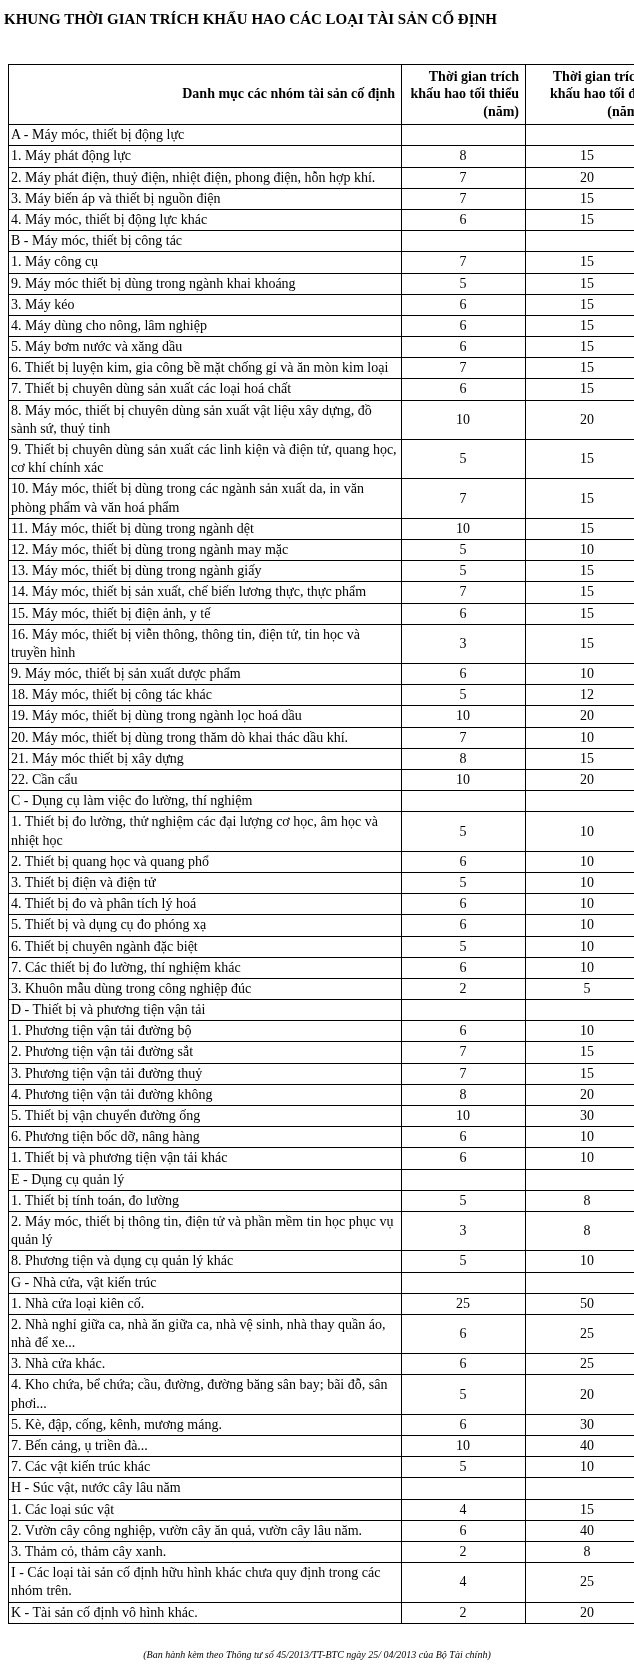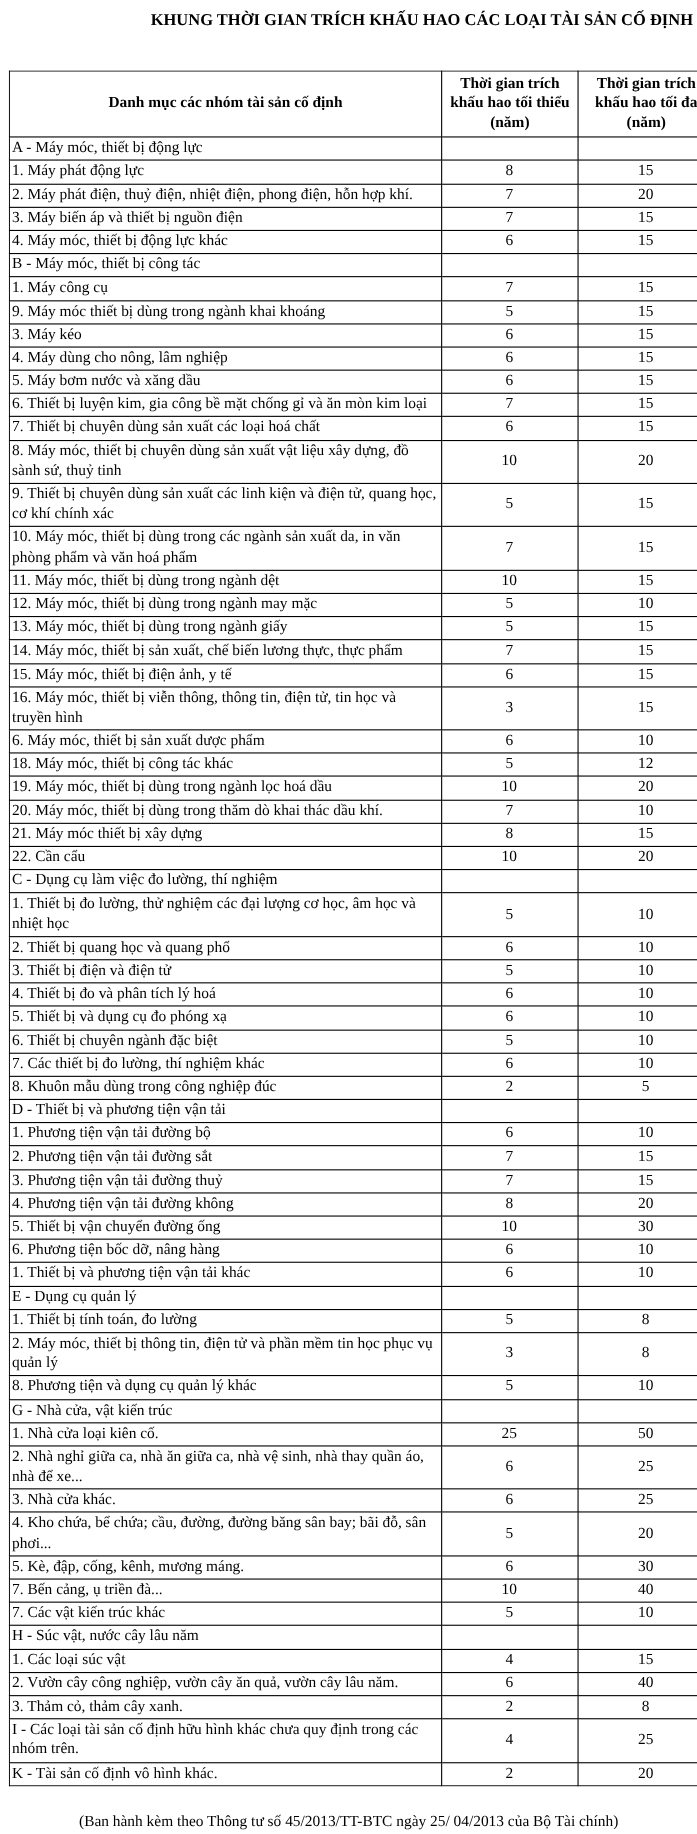--- a/index.html
+++ b/index.html
@@ -10,21 +10,21 @@
     font-family: "Liberation Serif", "DejaVu Serif", serif;
   }
   .page {
     width: 634px;
     overflow: hidden;
     background: #ffffff;
   }
   .doc-title {
     font-size: 15px;
     font-weight: bold;
-    text-align: right;
+    text-align: left;
     margin: 10px 4px 0 4px;
     line-height: 1.3;
   }
   .table-clip {
     margin-left: 8px;
     width: 626px;
     overflow: hidden;
     margin-top: 34px;
   }
   table.khung {
@@ -37,43 +37,44 @@
   table.khung col.c3 { width: 124px; }
   table.khung th,
   table.khung td {
     border: 1px solid #000000;
     font-size: 14px;
     vertical-align: middle;
     overflow: hidden;
   }
   table.khung th {
     font-weight: bold;
-    text-align: center;
+    text-align: right;
     padding: 3px 6px;
     line-height: 1.28;
     margin-top: 14px;
   }
   table.khung td {
     padding: 1px 3px 1px 2px;
     line-height: 1.3;
   }
   table.khung td.num {
     text-align: center;
   }
   table.khung tr.section td.label {
     font-weight: normal;
   }
   table.khung tr.section td.num:empty {
     height: 18px;
   }
   .footnote {
-    font-size: 14px;
+    font-size: 10px;
     text-align: center;
     margin: 24px 10px 16px 10px;
     line-height: 1.3;
+    font-style: italic;
   }
 </style>
 </head>
 <body>
 
 <div class="page">
 
   <h1 class="doc-title">KHUNG THỜI GIAN TRÍCH KHẤU HAO CÁC LOẠI TÀI SẢN CỐ ĐỊNH</h1>
 
   <div class="table-clip">
@@ -195,21 +196,21 @@
             <td class="label">15. Máy móc, thiết bị điện ảnh, y tế</td>
             <td class="num">6</td>
             <td class="num">15</td>
           </tr>
           <tr>
             <td class="label">16. Máy móc, thiết bị viễn thông, thông tin, điện tử, tin học và truyền hình</td>
             <td class="num">3</td>
             <td class="num">15</td>
           </tr>
           <tr>
-            <td class="label">6. Máy móc, thiết bị sản xuất dược phẩm</td>
+            <td class="label">9. Máy móc, thiết bị sản xuất dược phẩm</td>
             <td class="num">6</td>
             <td class="num">10</td>
           </tr>
           <tr>
             <td class="label">18. Máy móc, thiết bị công tác khác</td>
             <td class="num">5</td>
             <td class="num">12</td>
           </tr>
           <tr>
             <td class="label">19. Máy móc, thiết bị dùng trong ngành lọc hoá dầu</td>
@@ -265,21 +266,21 @@
             <td class="label">6. Thiết bị chuyên ngành đặc biệt</td>
             <td class="num">5</td>
             <td class="num">10</td>
           </tr>
           <tr>
             <td class="label">7. Các thiết bị đo lường, thí nghiệm khác</td>
             <td class="num">6</td>
             <td class="num">10</td>
           </tr>
           <tr>
-            <td class="label">8. Khuôn mẫu dùng trong công nghiệp đúc</td>
+            <td class="label">3. Khuôn mẫu dùng trong công nghiệp đúc</td>
             <td class="num">2</td>
             <td class="num">5</td>
           </tr>
           <tr class="section">
             <td class="label">D - Thiết bị và phương tiện vận tải</td>
             <td class="num"></td>
             <td class="num"></td>
           </tr>
           <tr>
             <td class="label">1. Phương tiện vận tải đường bộ</td>

